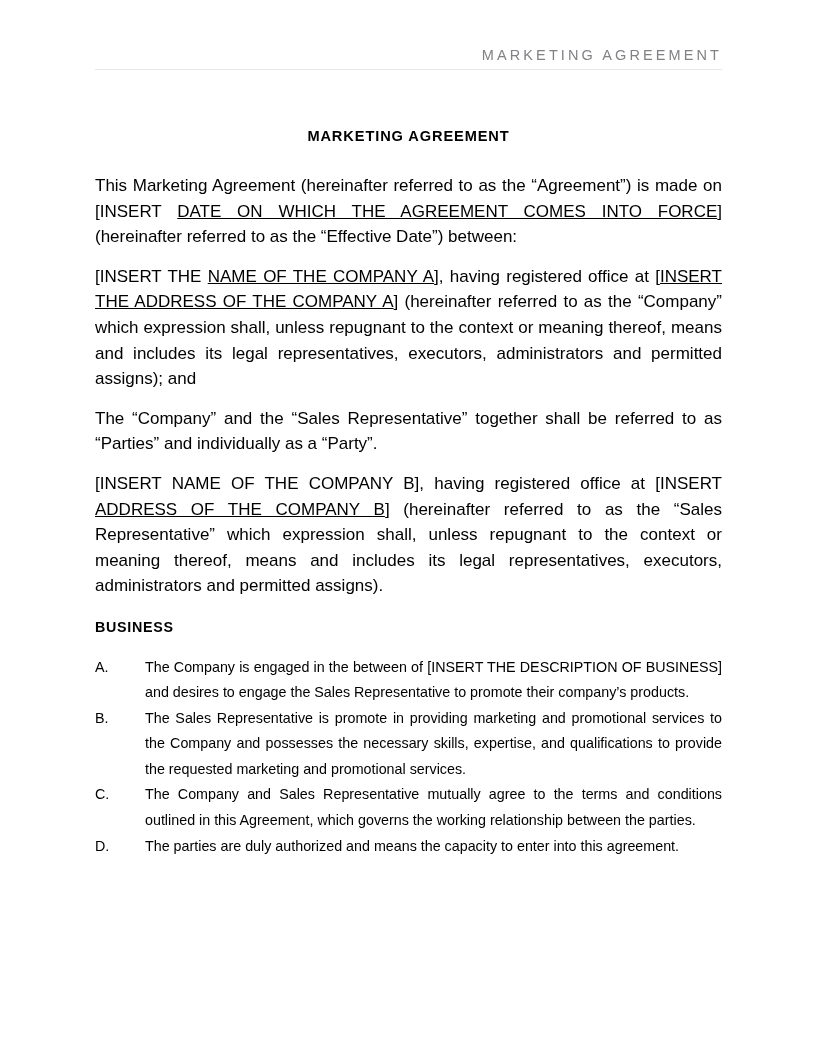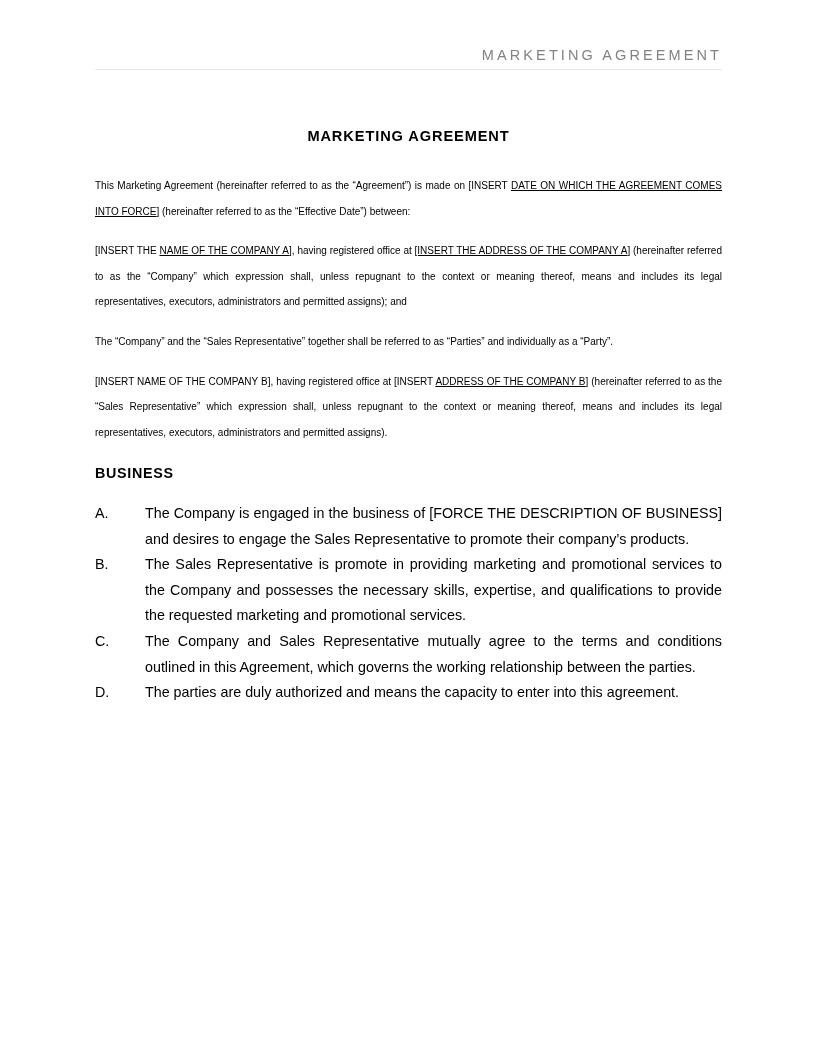--- a/index.html
+++ b/index.html
@@ -52,21 +52,21 @@
     text-align: center;
     font-size: 14.6px;
     font-weight: bold;
     letter-spacing: 0.9px;
     margin: 0 0 27px 0;
     line-height: 20px;
   }
 
   p.para {
     margin: 4px 0 14px 0;
-    font-size: 10px;
+    font-size: 17px;
     line-height: 25.6px;
     text-align: justify;
     text-justify: inter-word;
     hyphens: none;
   }
   p.para:last-child { margin-bottom: 0; }
 
   .u { text-decoration: underline; }
 
   .whereas {
@@ -135,21 +135,21 @@
     <p class="para"><span>This Marketing Agreement (hereinafter referred to as the “Agreement”) is made on [INSERT </span><span class="u">DATE ON WHICH THE AGREEMENT COMES INTO FORCE</span><span>] (hereinafter referred to as the “Effective Date”) between:</span></p>
     <p class="para"><span>[INSERT THE </span><span class="u">NAME OF THE COMPANY A</span><span>], having registered office at </span><span class="u">[INSERT THE ADDRESS OF THE COMPANY A</span><span>] (hereinafter referred to as the “Company” which expression shall, unless repugnant to the context or meaning thereof, means and includes its legal representatives, executors, administrators and permitted assigns); and</span></p>
     <p class="para"><span>The “Company” and the “Sales Representative” together shall be referred to as “Parties” and individually as a “Party”.</span></p>
     <p class="para"><span>[INSERT NAME OF THE COMPANY B], having registered office at [INSERT </span><span class="u">ADDRESS OF THE COMPANY B</span><span>] (hereinafter referred to as the “Sales Representative” which expression shall, unless repugnant to the context or meaning thereof, means and includes its legal representatives, executors, administrators and permitted assigns).</span></p>
 
     <div class="whereas">BUSINESS</div>
 
     <ol class="list">
         <li class="list-item">
           <span class="list-marker">A.</span>
-          <span class="list-text">The Company is engaged in the business of [FORCE THE DESCRIPTION OF BUSINESS] and desires to engage the Sales Representative to promote their company’s products.</span>
+          <span class="list-text">The Company is engaged in the between of [INSERT THE DESCRIPTION OF BUSINESS] and desires to engage the Sales Representative to promote their company’s products.</span>
         </li>
         <li class="list-item">
           <span class="list-marker">B.</span>
           <span class="list-text">The Sales Representative is promote in providing marketing and promotional services to the Company and possesses the necessary skills, expertise, and qualifications to provide the requested marketing and promotional services.</span>
         </li>
         <li class="list-item">
           <span class="list-marker">C.</span>
           <span class="list-text">The Company and Sales Representative mutually agree to the terms and conditions outlined in this Agreement, which governs the working relationship between the parties.</span>
         </li>
         <li class="list-item">

